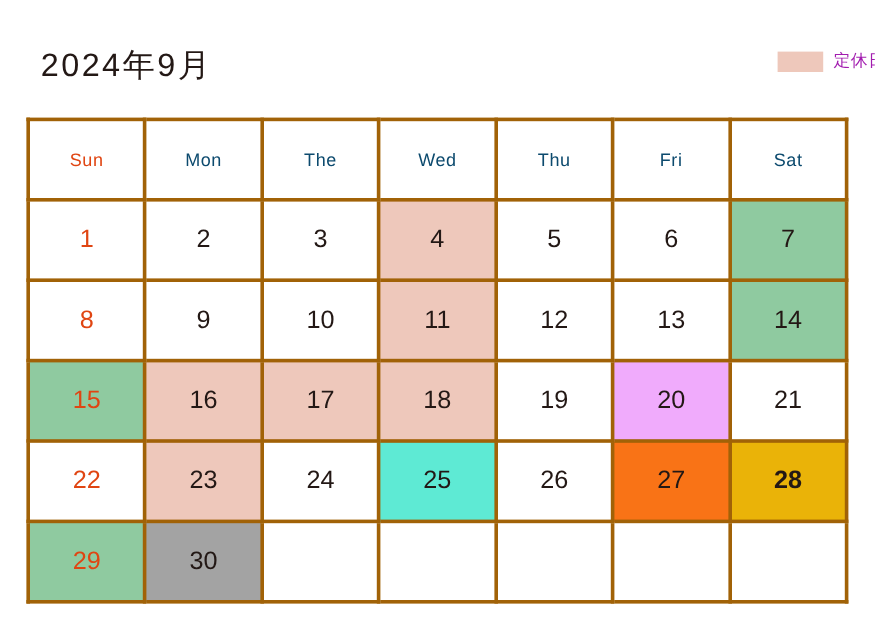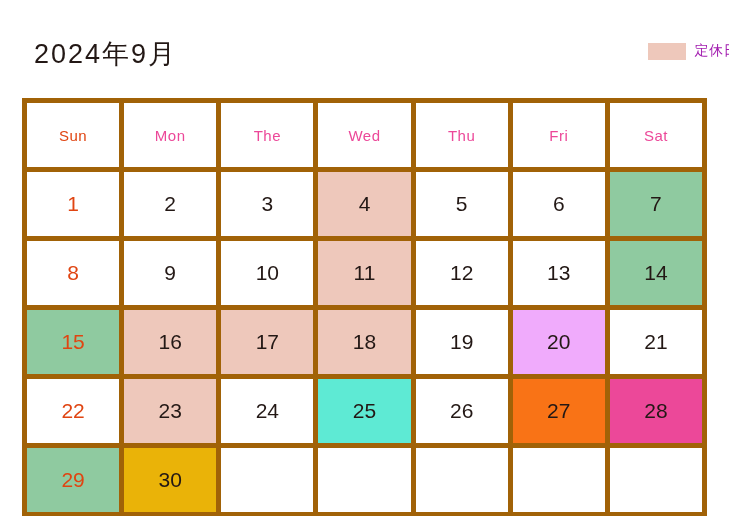--- a/index.html
+++ b/index.html
@@ -66,33 +66,33 @@
   }
   .calendar {
     position: absolute;
     left: 22px;
     top: 98px;
     width: 685px;
     border-collapse: collapse;
     table-layout: fixed;
   }
   .calendar td, .calendar th {
-    border: 5px solid #a16207;
+    border: 3px solid #a16207;
     height: 64px;
     text-align: center;
     vertical-align: middle;
     padding: 0;
     font-weight: 400;
     background-clip: padding-box;
   }
   .calendar thead th {
     height: 64px;
     font-size: 15px;
     letter-spacing: 0.5px;
-    color: #ec4899;
+    color: #0c4a6e;
   }
   .calendar thead th.sun {
     color: #e04512;
   }
   .calendar tbody td {
     font-size: 21px;
     color: #231815;
     font-family: "Liberation Sans", sans-serif;
   }
   .calendar tbody td.sun-day {
@@ -157,25 +157,25 @@
           <td style="background: #f0abfc;">20</td>
           <td style="background: rgb(255, 255, 255);">21</td>
         </tr>
         <tr>
           <td class="sun-day" style="background: rgb(255, 255, 255);">22</td>
           <td style="background: rgb(238, 200, 187);">23</td>
           <td style="background: rgb(255, 255, 255); border-radius: 25px;">24</td>
           <td style="background: #5eead4;">25</td>
           <td style="background: rgb(255, 255, 255);">26</td>
           <td style="background: #f97316;">27</td>
-          <td style="background: #ec4899;">28</td>
+          <td style="background: #eab308; font-weight: bold;">28</td>
         </tr>
         <tr>
           <td class="sun-day" style="background: rgb(143, 202, 160);">29</td>
-          <td style="background: #eab308;">30</td>
+          <td style="background: #a3a3a3;">30</td>
           <td class="empty" style="background: rgb(255, 255, 255);"></td>
           <td class="empty" style="background: rgb(255, 255, 255);"></td>
           <td class="empty" style="background: rgb(255, 255, 255);"></td>
           <td class="empty" style="background: rgb(255, 255, 255);"></td>
           <td class="empty" style="background: rgb(255, 255, 255);"></td>
         </tr>
       </tbody>
   </table>
 
 </div>

